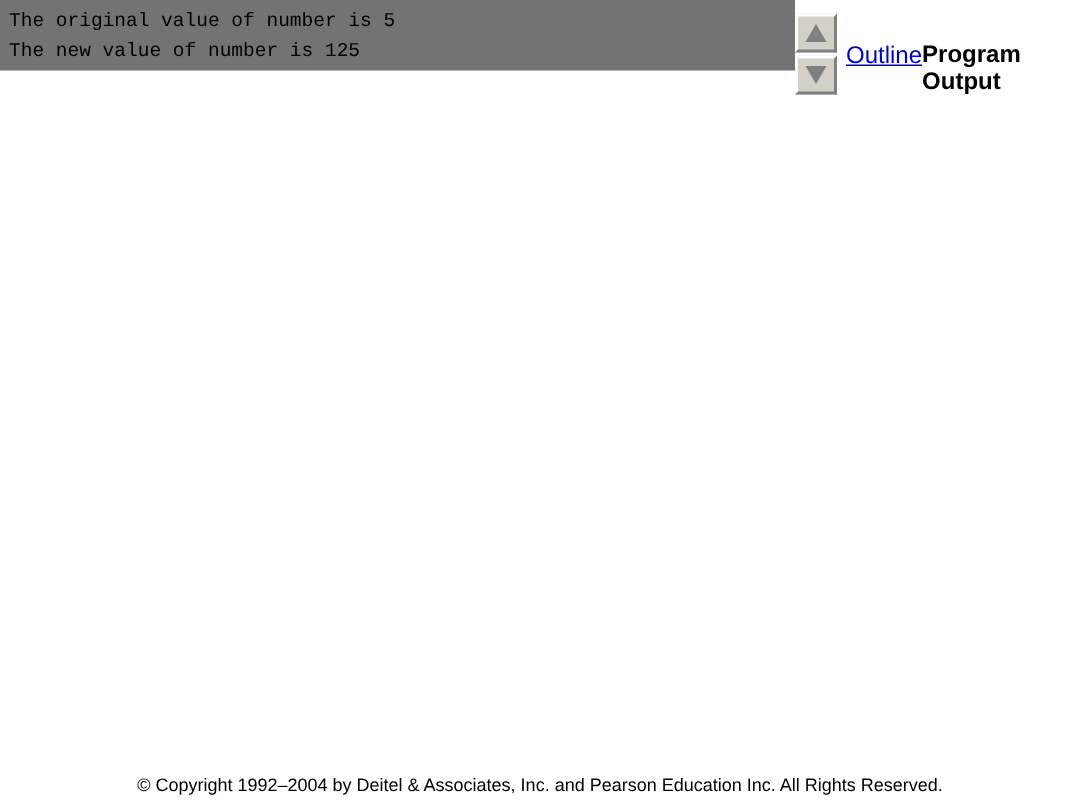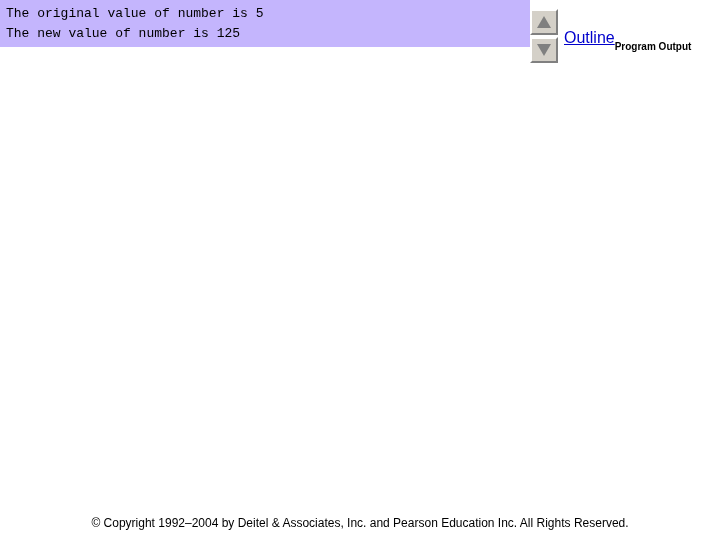--- a/index.html
+++ b/index.html
@@ -15,21 +15,21 @@
       font-family: Arial, sans-serif;
       position: relative;
       overflow: hidden;
     }
 
     .output-panel {
       position: absolute;
       top: 0;
       left: 0;
       width: 530px;
-      background: #c4b5fd;
+      background: #737373;
       padding: 4px 6px;
       min-height: 45px;
     }
 
     .output-text {
       font-family: 'Courier New', Courier, monospace;
       font-size: 13px;
       color: #000000;
       line-height: 1.5;
       white-space: pre;
@@ -90,21 +90,21 @@
       margin-left: 6px;
     }
 
     .nav-row {
       display: flex;
       align-items: center;
       margin-bottom: 2px;
     }
 
     .program-output-label {
-      font-size: 10px;
+      font-size: 16px;
       font-weight: bold;
       color: #000000;
       margin-top: 14px;
     }
 
     .footer {
       position: absolute;
       bottom: 10px;
       left: 0;
       width: 720px;

